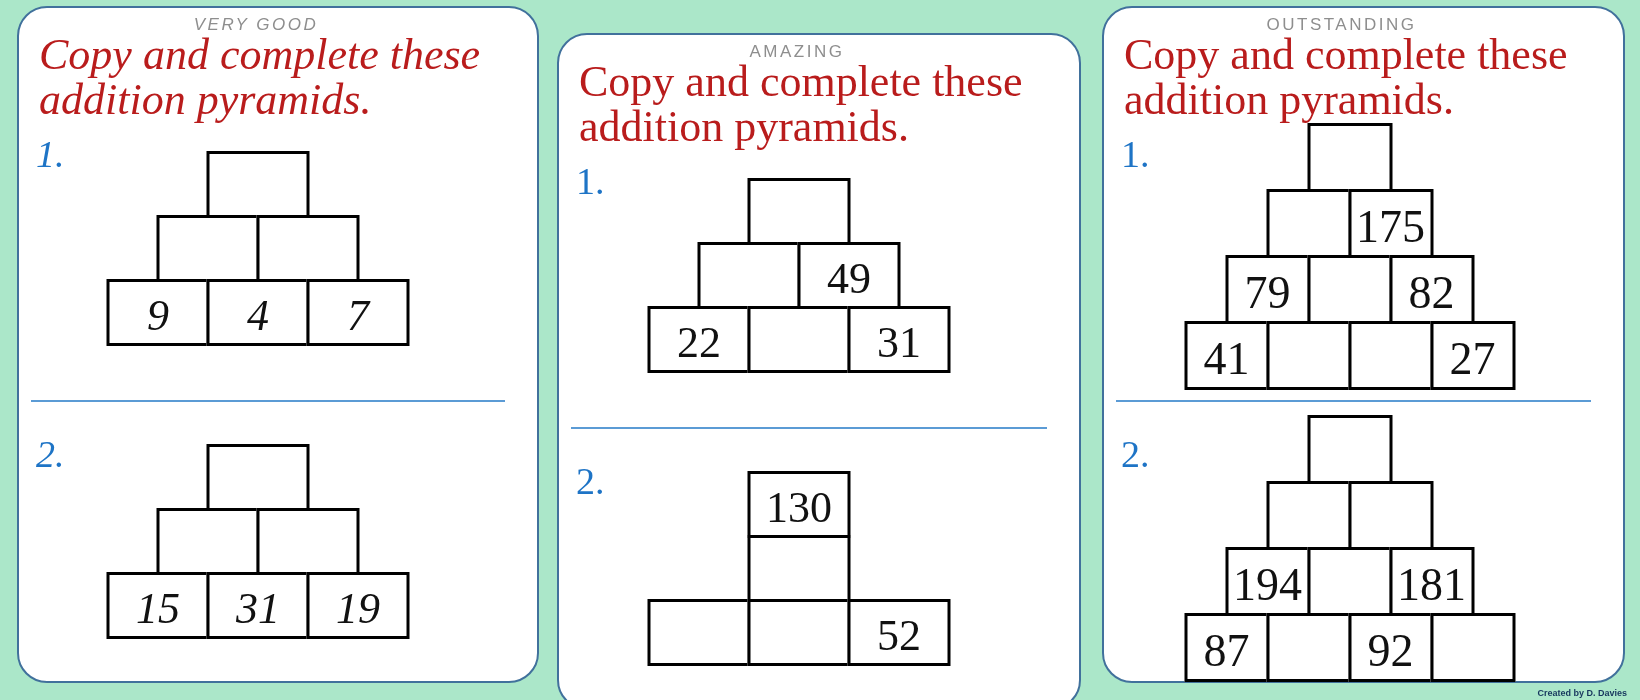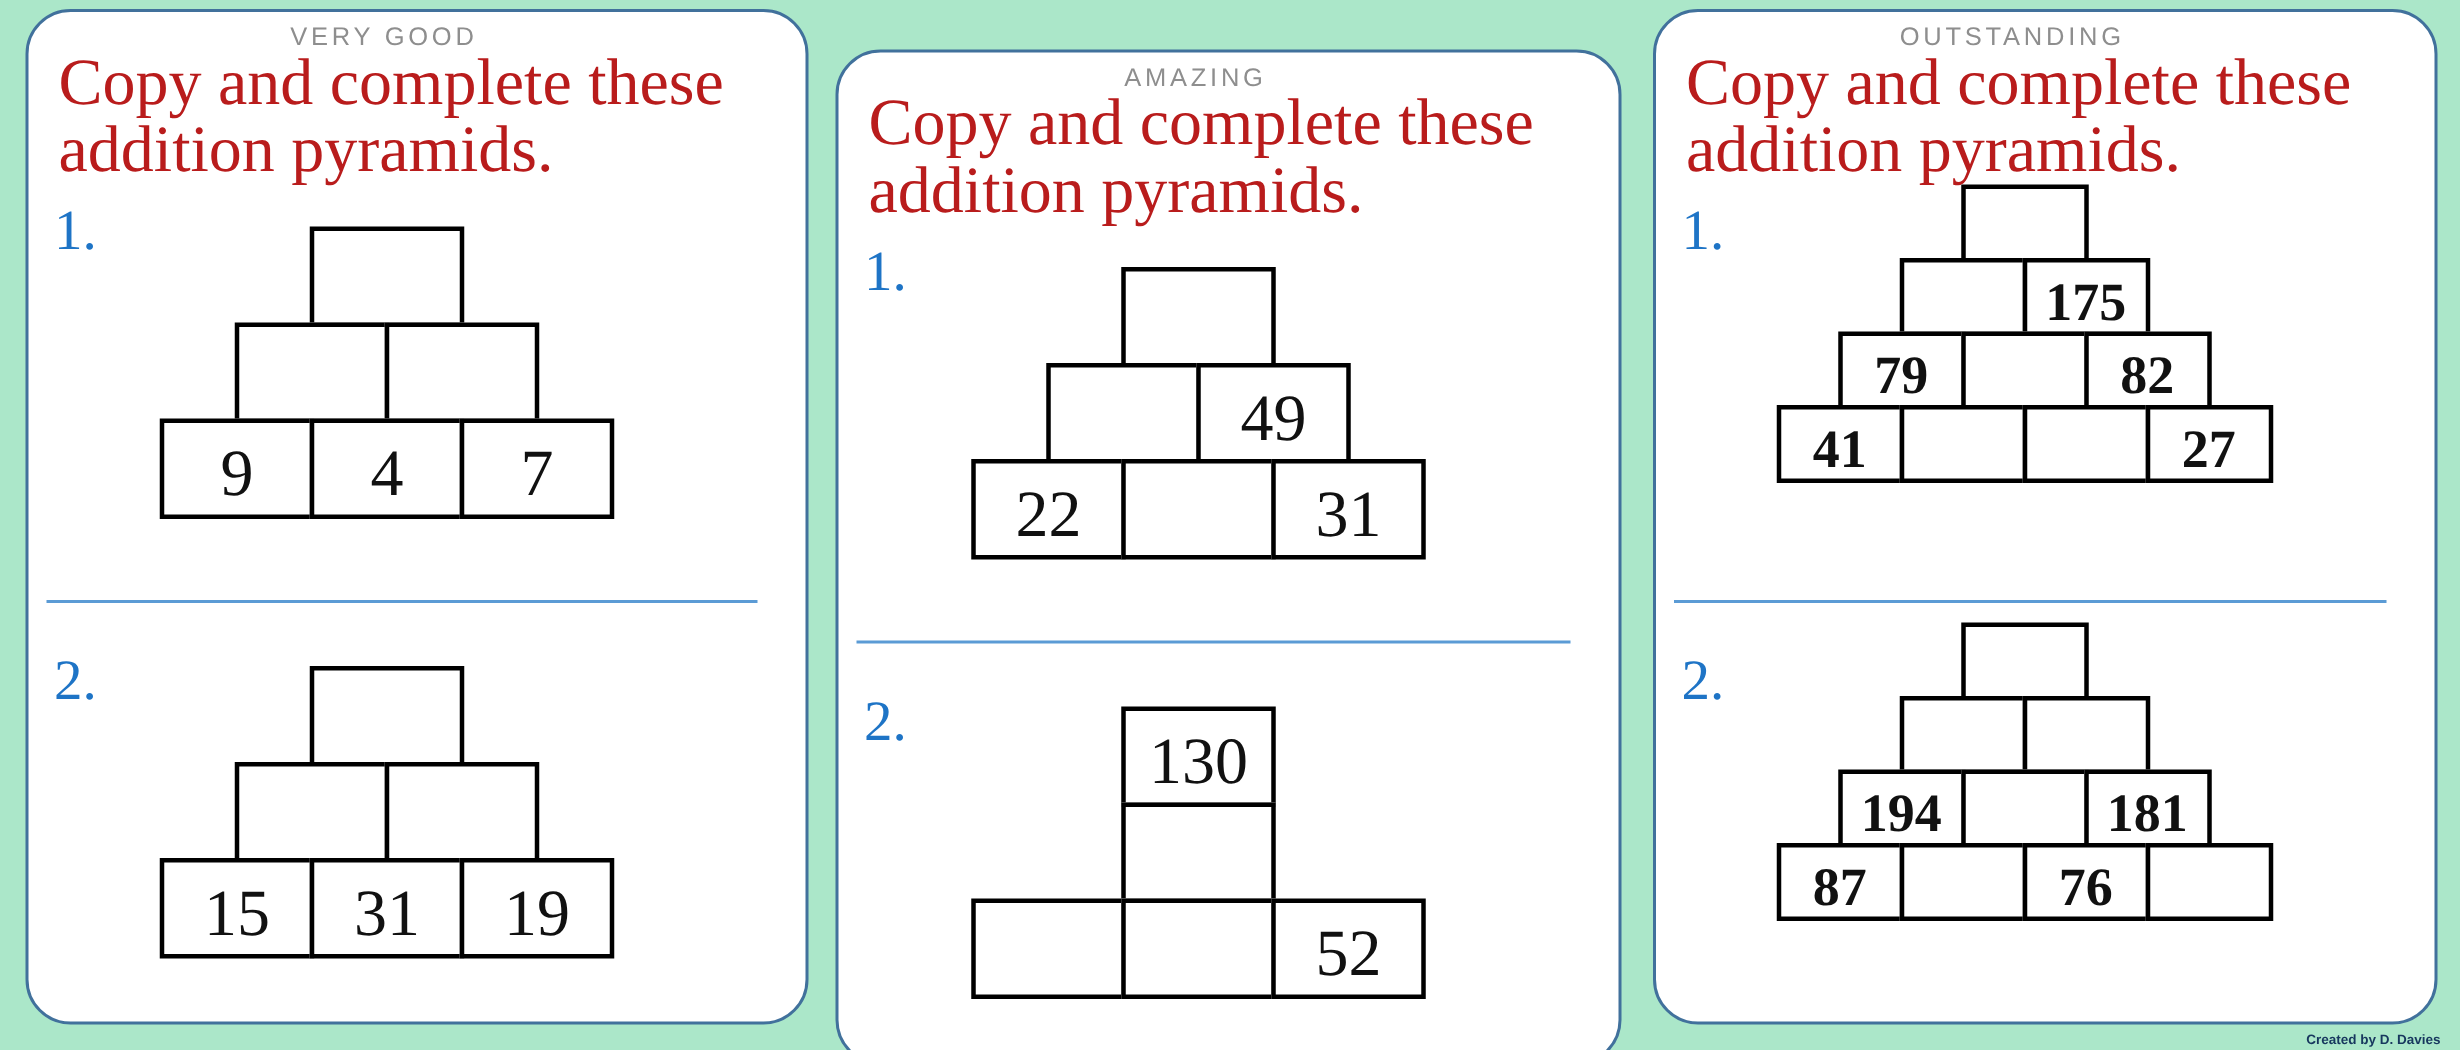--- a/index.html
+++ b/index.html
@@ -16,21 +16,21 @@
   }
   .card {
     position: absolute;
     top: 6px;
     height: 677px;
     background: #ffffff;
     border: 2px solid #41719c;
     border-radius: 30px;
     box-sizing: border-box;
   }
-  #card-0 { left: 17px;   width: 522px; }
+  #card-0 { left: 17px;   width: 522px; font-style: italic; }
   #card-1 { left: 557px;  width: 524px; margin-top: 27px; }
   #card-2 { left: 1102px; width: 523px; }
 
   .level-label {
     position: absolute;
     top: 7px;
     left: 0;
     right: 44px;
     text-align: center;
     font-family: "Liberation Sans", sans-serif;
@@ -86,21 +86,21 @@
     border: 3px solid #000000;
     background: #ffffff;
     display: flex;
     align-items: center;
     justify-content: center;
     color: #111111;
     padding-top: 5px;
   }
   .pyr-cell + .pyr-cell { margin-left: -3px; }
   .t3 .pyr-cell { width: 103px; height: 67px; font-size: 44px; }
-  .t4 .pyr-cell { width: 85px;  height: 52px; font-size: 36px; font-weight: bold; }
+  .t4 .pyr-cell { width: 85px;  height: 69px; font-size: 46px; }
 
   .credit {
     position: absolute;
     right: 13px;
     bottom: 2px;
     font-family: "Liberation Sans", sans-serif;
     font-size: 9px;
     font-weight: bold;
     color: #17375e;
   }
@@ -214,19 +214,19 @@
         <div class="pyr-cell"></div>
       </div>
       <div class="pyr-row">
         <div class="pyr-cell">194</div>
         <div class="pyr-cell"></div>
         <div class="pyr-cell">181</div>
       </div>
       <div class="pyr-row">
         <div class="pyr-cell">87</div>
         <div class="pyr-cell"></div>
-        <div class="pyr-cell">76</div>
+        <div class="pyr-cell">92</div>
         <div class="pyr-cell"></div>
       </div>
     </div>
 </div>
 
 <div class="credit">Created by D. Davies</div>
 
 </body></html>

